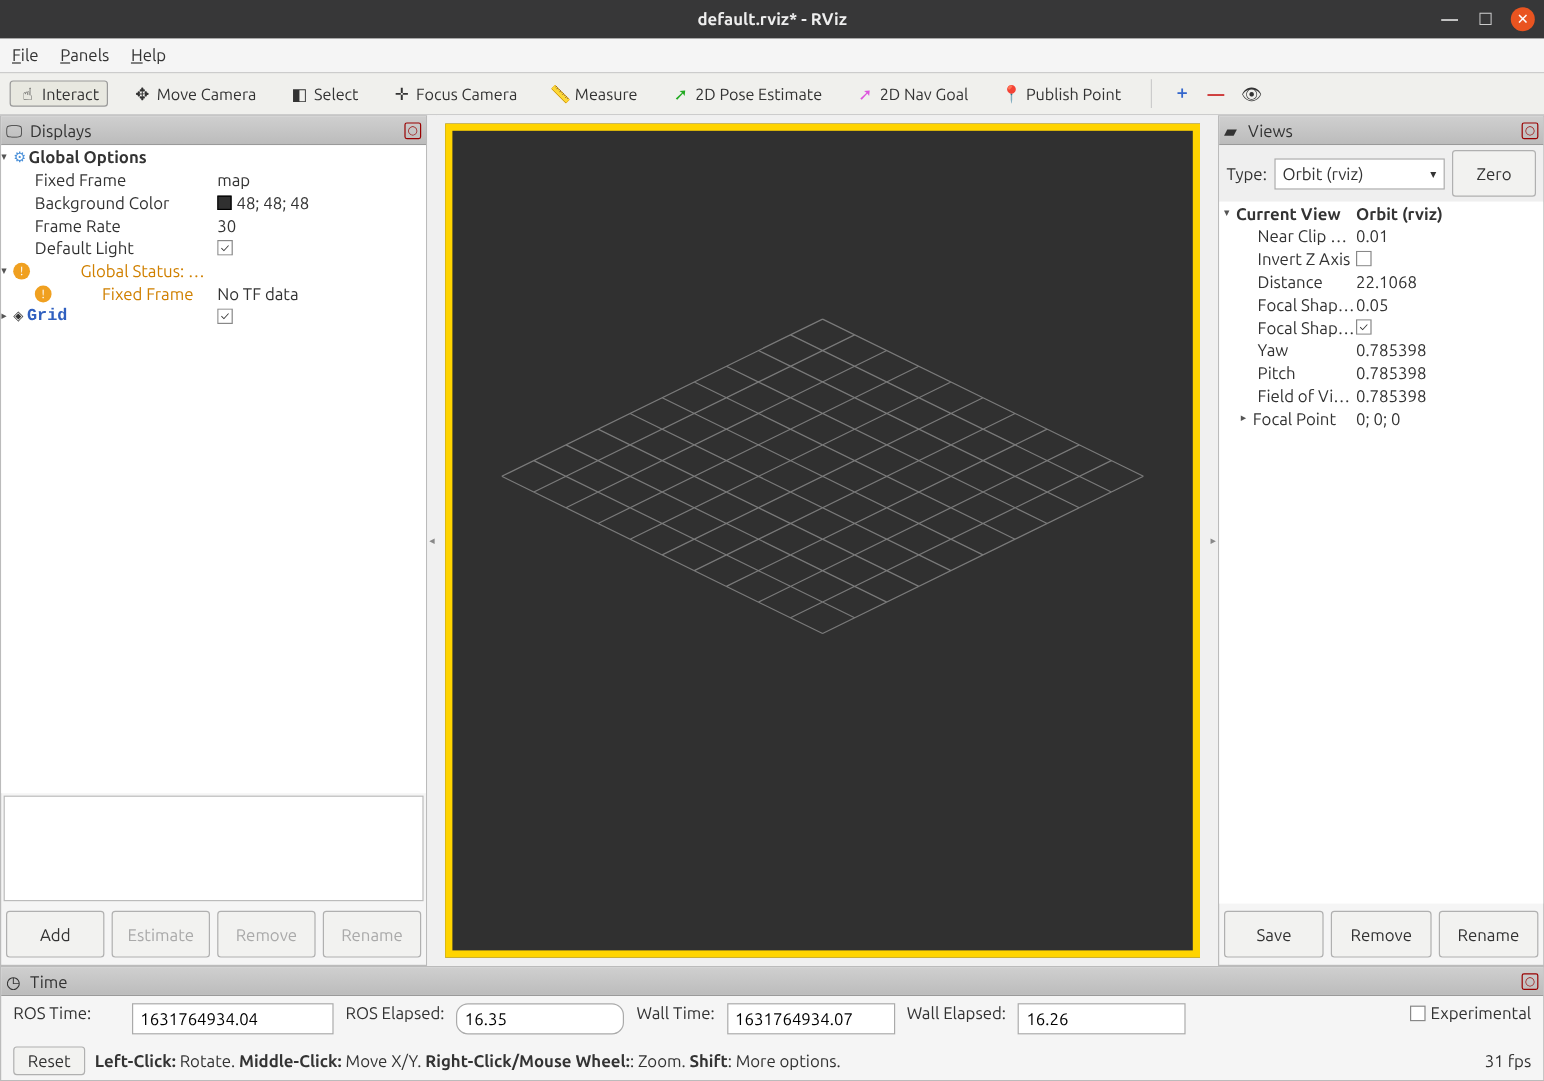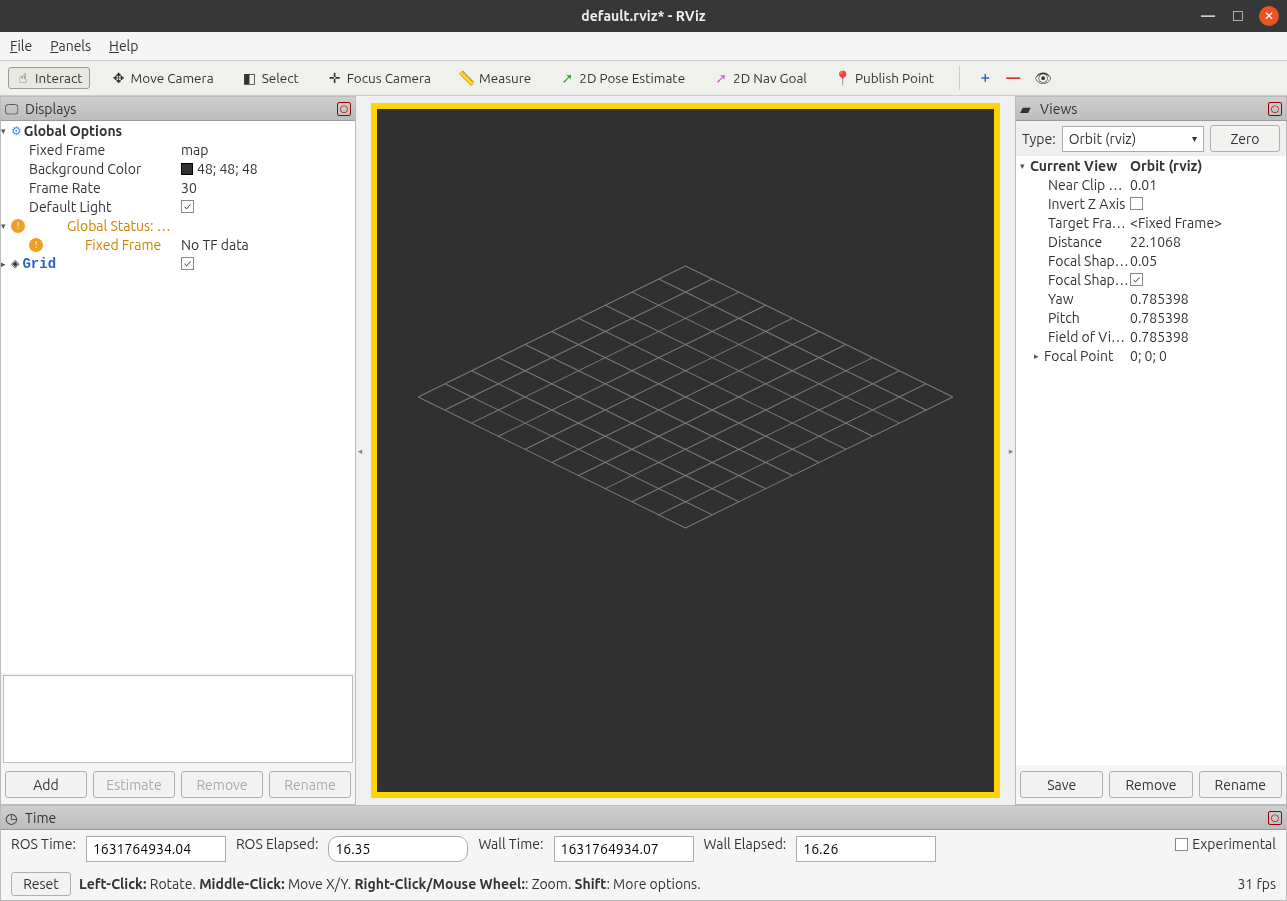--- a/index.html
+++ b/index.html
@@ -30,21 +30,21 @@
   .tree-row .col-key { width:180px; display:flex; align-items:center; overflow:hidden; white-space:nowrap; text-overflow:ellipsis;}
   .tree-row .col-val { flex:1; display:flex; align-items:center; gap:4px; overflow:hidden; white-space:nowrap;}
   .indent { display:inline-block; width:14px;}
   .tri { display:inline-block; width:10px; font-size:9px; color:#555;}
   .statusdot { width:14px;height:14px; border-radius:50%; background:#f0a020; color:#fff; font-size:10px; display:inline-flex;align-items:center;justify-content:center; margin-right:2px;}
   .gear { color:#4a90d9; font-size:12px; margin-right:2px;}
   .swatch { width:12px;height:12px; background:#303030; border:1px solid #000; display:inline-block;}
   .checkbox { width:13px;height:13px; border:1px solid #888; display:inline-flex; align-items:center; justify-content:center; font-size:10px; background:#fff;}
   .desc-box { height:88px; background:#fff; border:1px solid #bbb; margin:2px;}
   .panel-buttons { display:flex; gap:6px; padding:6px 4px; }
-  .btn { flex:1; height:27px; border:1px solid #b0b0b0; background:#f2f2f0; border-radius:3px; font-size:14px; display:flex; align-items:center; justify-content:center;}
+  .btn { flex:1; height:39px; border:1px solid #b0b0b0; background:#f2f2f0; border-radius:3px; font-size:14px; display:flex; align-items:center; justify-content:center;}
   .btn.disabled { color:#aaa;}
   .viewport-wrap { flex:1; display:flex; position:relative; align-items:stretch; padding:1px; background:#f0f0f0;}
   .viewport-outer { flex:1; border:6px solid #ffd400; background:#303030; position:relative; margin:6px;}
   .splitter { width:8px; background:#f0f0f0; display:flex; align-items:center; justify-content:center; color:#888; font-size:9px;}
   .views-type { display:flex; align-items:center; gap:6px; padding:4px 6px; background:#efefef;}
   .combo { flex:1; height:26px; border:1px solid #aaa; display:flex; align-items:center; padding:0 6px; justify-content:space-between; background:#fff;}
   .tree-right .col-key { width:114px; padding-left:4px;}
   .bottom-panel { border-top:1px solid #bbb;}
   .time-row { display:flex; align-items:flex-start; gap:10px; padding:6px 10px;}
   .time-row label { font-size:14px;}
@@ -279,30 +279,20 @@
             <span>Invert Z Axis</span>
           </div>
           <div class="col-val">
             <span class="checkbox"></span>
           </div>
         </div>
       <div class="tree-row">
           <div class="col-key">
             <span class="indent"></span>
             <span class="indent"></span>
-            <span>Target Fra…</span>
-          </div>
-          <div class="col-val">
-            <span>&lt;Fixed Frame&gt;</span>
-          </div>
-        </div>
-      <div class="tree-row">
-          <div class="col-key">
-            <span class="indent"></span>
-            <span class="indent"></span>
             <span>Distance</span>
           </div>
           <div class="col-val">
             <span>22.1068</span>
           </div>
         </div>
       <div class="tree-row">
           <div class="col-key">
             <span class="indent"></span>
             <span class="indent"></span>
@@ -378,21 +368,21 @@
 </div>
 
 <div class="panel bottom-panel">
   <div class="panel-header">
     <span class="phicon">◷</span>
     <span class="ph-title">Time</span>
     <span class="ph-close">○</span>
   </div>
   <div class="time-row">
     <label>ROS Time:</label>
-    <input class="txt" style="width: 140px;" value="1631764934.04">
+    <input class="txt" style="width: 168px; margin-left: 24px;" value="1631764934.04">
     <label>ROS Elapsed:</label>
     <input class="txt" style="width: 140px; border-radius: 10px;" value="16.35">
     <label>Wall Time:</label>
     <input class="txt" style="width: 140px;" value="1631764934.07">
     <label>Wall Elapsed:</label>
     <input class="txt" style="width: 140px;" value="16.26">
     <div class="chk-right">
       <span class="checkbox"></span>
       <span>Experimental</span>
     </div>

